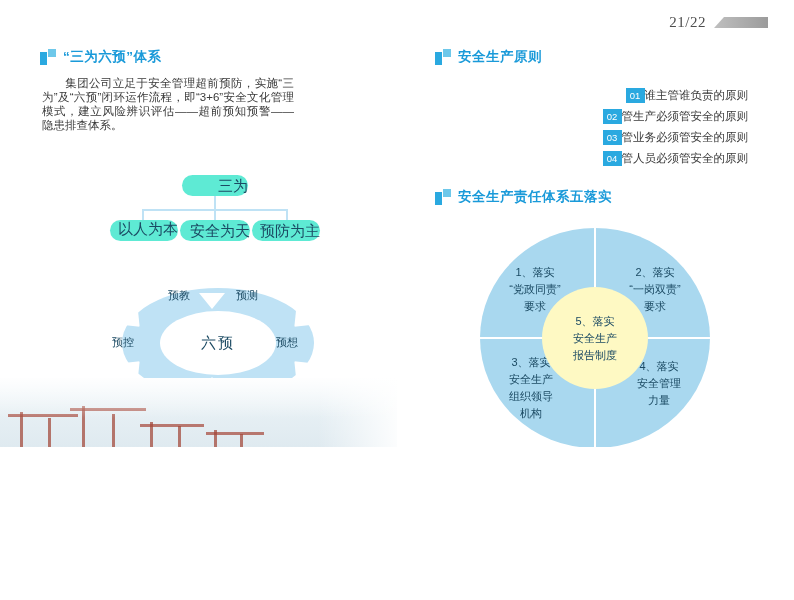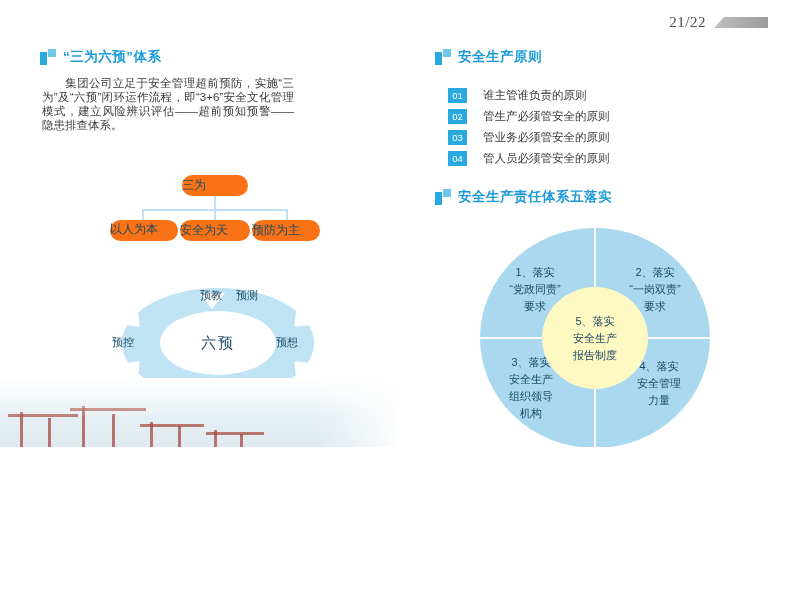--- a/index.html
+++ b/index.html
@@ -89,25 +89,25 @@
   
   .sanwei {
     position: absolute;
     left: 110px;
     top: 175px;
     width: 210px;
     height: 68px;
   }
   .pill {
     position: absolute;
-    background: #f97316;
+    background: #5eead4;
     border-radius: 11px;
     color: #1b4a63;
-    font-size: 12px;
-    text-align: left;
+    font-size: 15px;
+    text-align: right;
     line-height: 21px;
     height: 21px;
   }
   .pill.top { left: 72px; top: 0; width: 66px; }
   .pill.l { left: 0; top: 45px; width: 68px; font-family: Liberation Mono, monospace; }
   .pill.c { left: 70px; top: 45px; width: 70px; }
   .pill.r { left: 142px; top: 45px; width: 68px; }
   .connector {
     position: absolute;
     background: #bfe2f5;
@@ -148,21 +148,21 @@
     font-size: 15px;
     color: #1b4a63;
     letter-spacing: 2px;
   }
   .liuyu-lbl {
     position: absolute;
     font-size: 11px;
     color: #1b4a63;
     white-space: nowrap;
   }
-  .lbl-0 { left: 60px; top: 10px; margin-left: 32px; }   
+  .lbl-0 { left: 60px; top: 10px; }   
   .lbl-1 { left: 128px; top: 10px; }  
   .lbl-2 { left: 168px; top: 57px; }  
   .lbl-3 { left: 128px; top: 103px; } 
   .lbl-4 { left: 60px; top: 103px; }  
   .lbl-5 { left: 4px; top: 57px; font-family: Liberation Mono, monospace; }    
   .liuyu-notch {
     position: absolute;
     background: #ffffff;
     width: 16px;
     height: 26px;
@@ -225,22 +225,23 @@
 
   .principles {
     position: absolute;
     left: 448px;
     top: 88px;
     width: 300px;
   }
   .prin-row {
     display: flex;
     align-items: center;
-    gap: 16px;
+    gap: 0;
     margin-bottom: 6px;
+    justify-content: flex-end;
   }
   .prin-num {
     width: 19px;
     height: 15px;
     background: #2aa9e0;
     color: #fff;
     font-size: 9.5px;
     line-height: 15px;
     text-align: center;
     flex: none;

